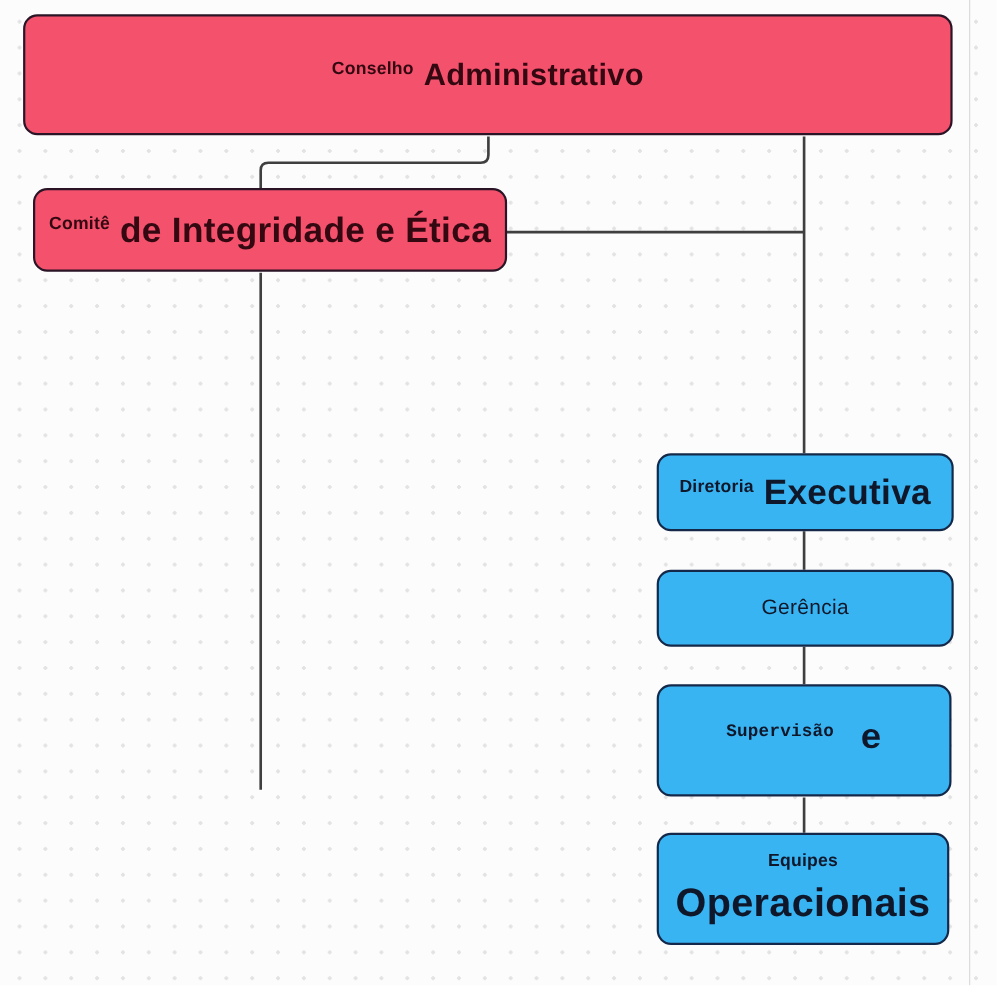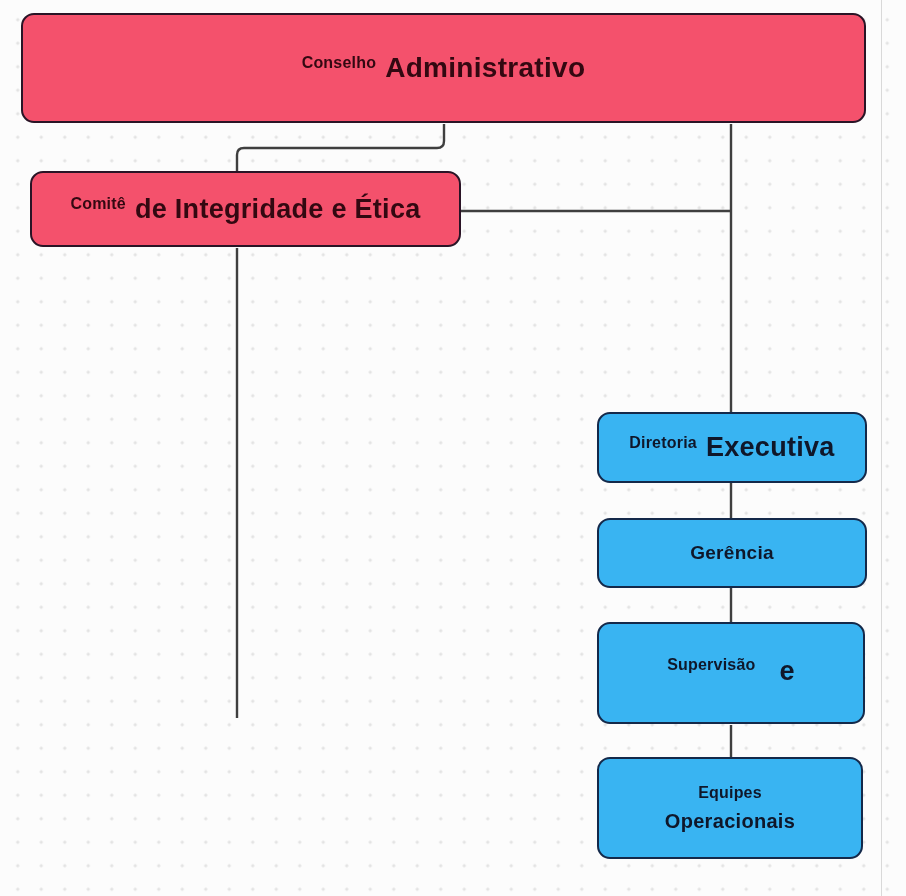--- a/index.html
+++ b/index.html
@@ -53,38 +53,38 @@
     border: 2px solid #14294a;
     color: #0f172a;
   }
   .row { display: flex; align-items: center; gap: 9px; }
   .prefix {
     font-size: 16px;
     letter-spacing: 0.2px;
     transform: translateY(-5px);
   }
   .big {
-    font-size: 27px;
+    font-size: 32px;
     letter-spacing: 0.3px;
   }
   .col { display: flex; flex-direction: column; align-items: center; }
 
   #node-conselho  { left: 21px;  top: 13px;  width: 845px; height: 110px; }
   #node-conselho .big { font-size: 28px; }
   #node-comite    { left: 30px;  top: 171px; width: 431px; height: 76px; }
   #node-canal     { left: 82px;  top: 718px; width: 315px; height: 71px; }
   #node-diretoria { left: 597px; top: 412px; width: 270px; height: 71px; }
   #node-gerencia  { left: 597px; top: 518px; width: 270px; height: 70px; }
   #node-gerencia .medium { font-size: 19px; letter-spacing: 0.3px; }
   #node-supervisao { left: 597px; top: 622px; width: 268px; height: 102px; }
-  #node-supervisao .row { gap: 24px; margin-bottom: 4px; }
+  #node-supervisao .row { gap: 24px; margin-bottom: 4px; font-family: Liberation Mono, monospace; }
   #node-supervisao .prefix { transform: translateY(-6px); }
   #node-equipes   { left: 597px; top: 757px; width: 266px; height: 102px; }
   #node-equipes .prefix { transform: none; margin-bottom: 8px; }
-  #node-equipes .big { font-size: 20px; }
+  #node-equipes .big { font-size: 36px; }
 </style>
 </head>
 <body>
 
 <div class="canvas">
 
   <svg class="connectors" viewBox="0 0 906 896">
     <path d="M444,124 L444,141 Q444,148 437,148 L244,148 Q237,148 237,155 L237,171"></path>
     <path d="M731,124 L731,412"></path>
     <path d="M453,211 L731,211"></path>
@@ -110,21 +110,21 @@
 
 
   <div class="node blue" id="node-diretoria">
     <div class="row">
       <span class="prefix">Diretoria</span>
       <span class="big">Executiva</span>
     </div>
   </div>
 
   <div class="node blue" id="node-gerencia">
-    <span class="medium" style="font-weight:bold;">Gerência</span>
+    <span class="medium" style="font-weight:normal;">Gerência</span>
   </div>
 
   <div class="node blue" id="node-supervisao">
     <div class="col">
       <div class="row">
         <span class="prefix">Supervisão</span>
         <span class="big">e</span>
       </div>
     </div>
   </div>

